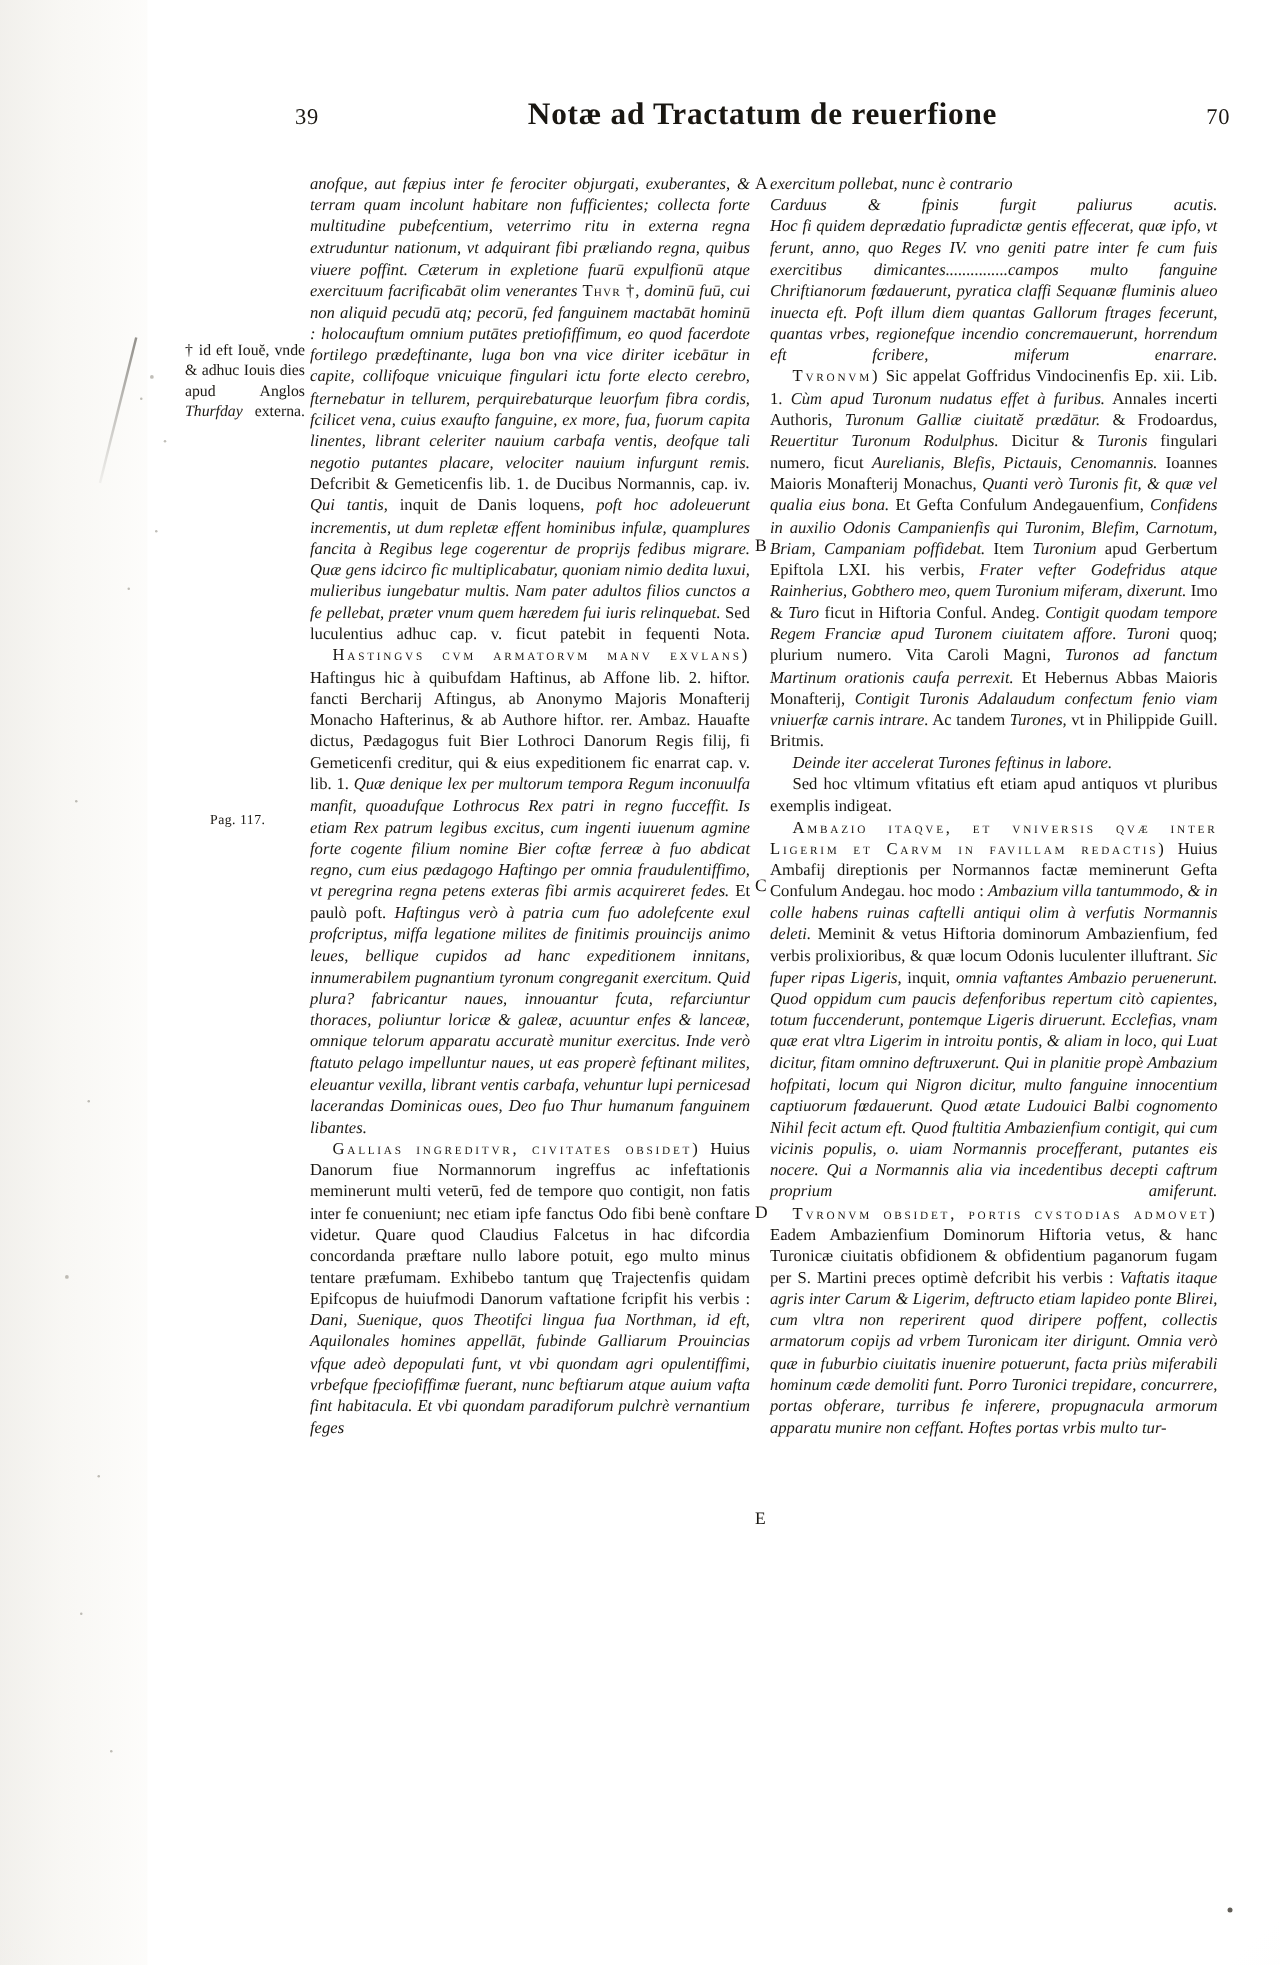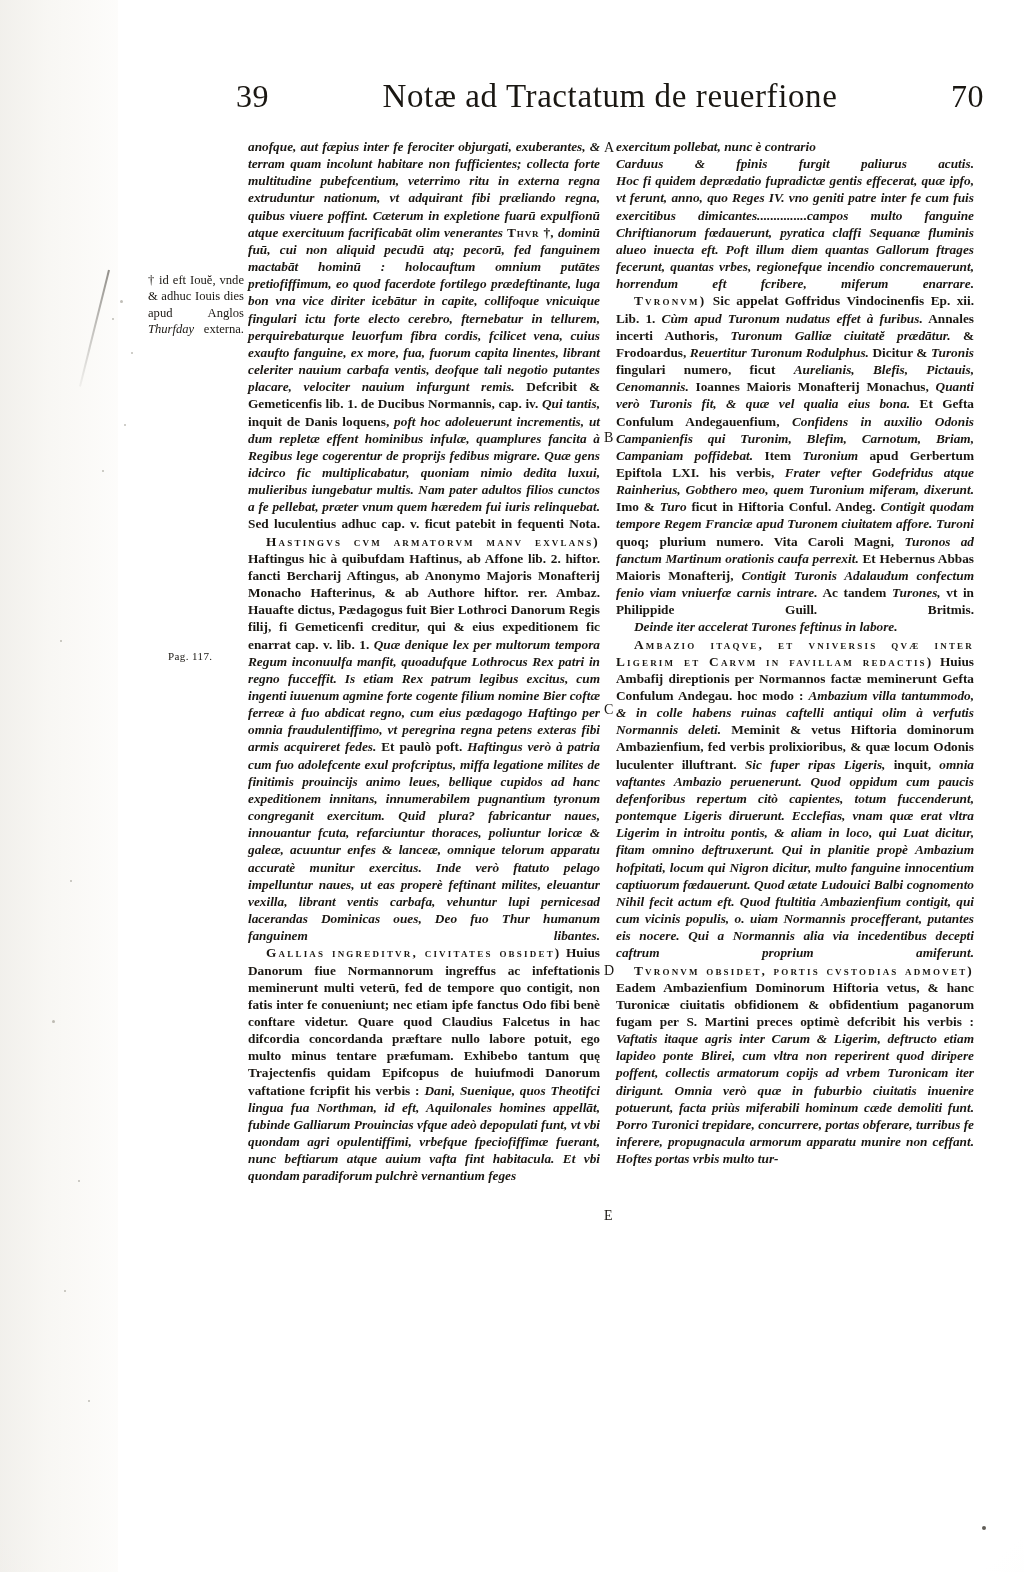--- a/index.html
+++ b/index.html
@@ -43,27 +43,28 @@
     position: absolute;
     left: 236px;
     right: 40px;
     top: 78px;
     height: 42px;
     display: flex;
     align-items: baseline;
     justify-content: space-between;
   }
   #head .folio {
-    font-size: 32px;
+    font-size: 18px;
     letter-spacing: .5px;
   }
   #head .title {
-    font-size: 33px;
+    font-size: 25px;
     letter-spacing: .6px;
     white-space: nowrap;
+    font-weight: bold;
   }
 
   
   #margin-note {
     position: absolute;
     left: 148px;
     top: 272px;
     width: 96px;
     font-size: 12.6px;
     line-height: 1.30;
@@ -86,21 +87,20 @@
     font-size: 14px;
     font-family: "Liberation Serif", serif;
   }
 
   
   .col {
     position: absolute;
     top: 138px;
     font-size: 13.3px;
     line-height: 17.15px;
-    font-weight: bold;
   }
   #col-left  { left: 248px;  width: 352px; }
   #col-right { left: 616px;  width: 358px; }
 
   .col p {
     margin: 0;
     text-align: justify;
     text-align-last: justify;
     hyphens: none;
   }
@@ -198,20 +198,21 @@
   <p class="quote ragged">exercitum pollebat, nunc è contrario</p>
 
   <p class="center">Carduus &amp; fpinis furgit paliurus acutis.</p>
 
   <p class="quote">Hoc fi quidem deprædatio fupradictæ gentis effecerat, quæ ipfo, vt ferunt, anno, quo Reges IV. vno geniti patre inter fe cum fuis exercitibus dimicantes...............campos multo fanguine Chriftianorum fœdauerunt, pyratica claffi Sequanæ fluminis alueo inuecta eft. Poft illum diem quantas Gallorum ftrages fecerunt, quantas vrbes, regionefque incendio concremauerunt, horrendum eft fcribere, miferum enarrare.</p>
 
   <p class="indent"><span class="sc spread">Tvronvm)</span> <span>Sic appelat Goffridus Vindocinenfis Ep. xii. Lib. 1.</span> <span class="it">Cùm apud Turonum nudatus effet à furibus.</span> <span>Annales incerti Authoris,</span> <span class="it">Turonum Galliæ ciuitatĕ prædātur.</span> <span>&amp; Frodoardus,</span> <span class="it">Reuertitur Turonum Rodulphus.</span> <span>Dicitur &amp;</span> <span class="it">Turonis</span> <span>fingulari numero, ficut</span> <span class="it">Aurelianis, Blefis, Pictauis, Cenomannis.</span> <span>Ioannes Maioris Monafterij Monachus,</span> <span class="it">Quanti verò Turonis fit, &amp; quæ vel qualia eius bona.</span> <span>Et Gefta Confulum Andegauenfium,</span> <span class="it">Confidens in auxilio Odonis Campanienfis qui Turonim, Blefim, Carnotum, Briam, Campaniam poffidebat.</span> <span>Item</span> <span class="it">Turonium</span> <span>apud Gerbertum Epiftola LXI. his verbis,</span> <span class="it">Frater vefter Godefridus atque Rainherius, Gobthero meo, quem Turonium miferam, dixerunt.</span> <span>Imo &amp;</span> <span class="it">Turo</span> <span>ficut in Hiftoria Conful. Andeg.</span> <span class="it">Contigit quodam tempore Regem Franciæ apud Turonem ciuitatem affore. Turoni</span> <span>quoq; plurium numero. Vita Caroli Magni,</span> <span class="it">Turonos ad fanctum Martinum orationis caufa perrexit.</span> <span>Et Hebernus Abbas Maioris Monafterij,</span> <span class="it">Contigit Turonis Adalaudum confectum fenio viam vniuerfæ carnis intrare.</span> <span>Ac tandem</span> <span class="it">Turones,</span> <span>vt in Philippide Guill. Britmis.</span></p>
 
   <p class="center" style="text-align:left;text-align-last:left;text-indent:18px;">Deinde iter accelerat Turones feftinus in labore.</p>
 
+  <p class="indent ragged">Sed hoc vltimum vfitatius eft etiam apud antiquos vt pluribus exemplis indigeat.</p>
 
   <p class="indent"><span class="sc spread">Ambazio itaqve, et vniversis qvæ inter Ligerim et Carvm in favillam redactis)</span> <span>Huius Ambafij direptionis per Normannos factæ meminerunt Gefta Confulum Andegau. hoc modo :</span> <span class="it">Ambazium villa tantummodo, &amp; in colle habens ruinas caftelli antiqui olim à verfutis Normannis deleti.</span> <span>Meminit &amp; vetus Hiftoria dominorum Ambazienfium, fed verbis prolixioribus, &amp; quæ locum Odonis luculenter illuftrant.</span> <span class="it">Sic fuper ripas Ligeris,</span> <span>inquit,</span> <span class="it">omnia vaftantes Ambazio peruenerunt. Quod oppidum cum paucis defenforibus repertum citò capientes, totum fuccenderunt, pontemque Ligeris diruerunt. Ecclefias, vnam quæ erat vltra Ligerim in introitu pontis, &amp; aliam in loco, qui Luat dicitur, fitam omnino deftruxerunt. Qui in planitie propè Ambazium hofpitati, locum qui Nigron dicitur, multo fanguine innocentium captiuorum fœdauerunt. Quod ætate Ludouici Balbi cognomento Nihil fecit actum eft. Quod ftultitia Ambazienfium contigit, qui cum vicinis populis, o. uiam Normannis procefferant, putantes eis nocere. Qui a Normannis alia via incedentibus decepti caftrum proprium amiferunt.</span></p>
 
   <p class="indent ragged"><span class="sc spread">Tvronvm obsidet, portis cvstodias admovet)</span> <span>Eadem Ambazienfium Dominorum Hiftoria vetus, &amp; hanc Turonicæ ciuitatis obfidionem &amp; obfidentium paganorum fugam per S. Martini preces optimè defcribit his verbis :</span> <span class="it">Vaftatis itaque agris inter Carum &amp; Ligerim, deftructo etiam lapideo ponte Blirei, cum vltra non reperirent quod diripere poffent, collectis armatorum copijs ad vrbem Turonicam iter dirigunt. Omnia verò quæ in fuburbio ciuitatis inuenire potuerunt, facta priùs miferabili hominum cæde demoliti funt. Porro Turonici trepidare, concurrere, portas obferare, turribus fe inferere, propugnacula armorum apparatu munire non ceffant. Hoftes portas vrbis multo tur-</span></p>
 
 </div>
 
 <div id="ink-dot"></div>
 
 </body></html>

